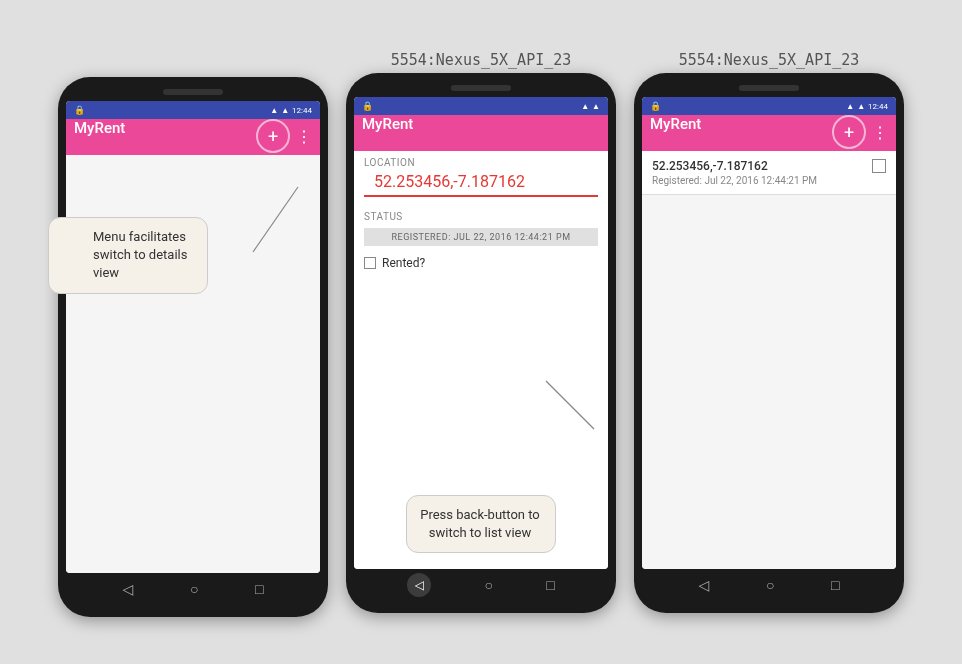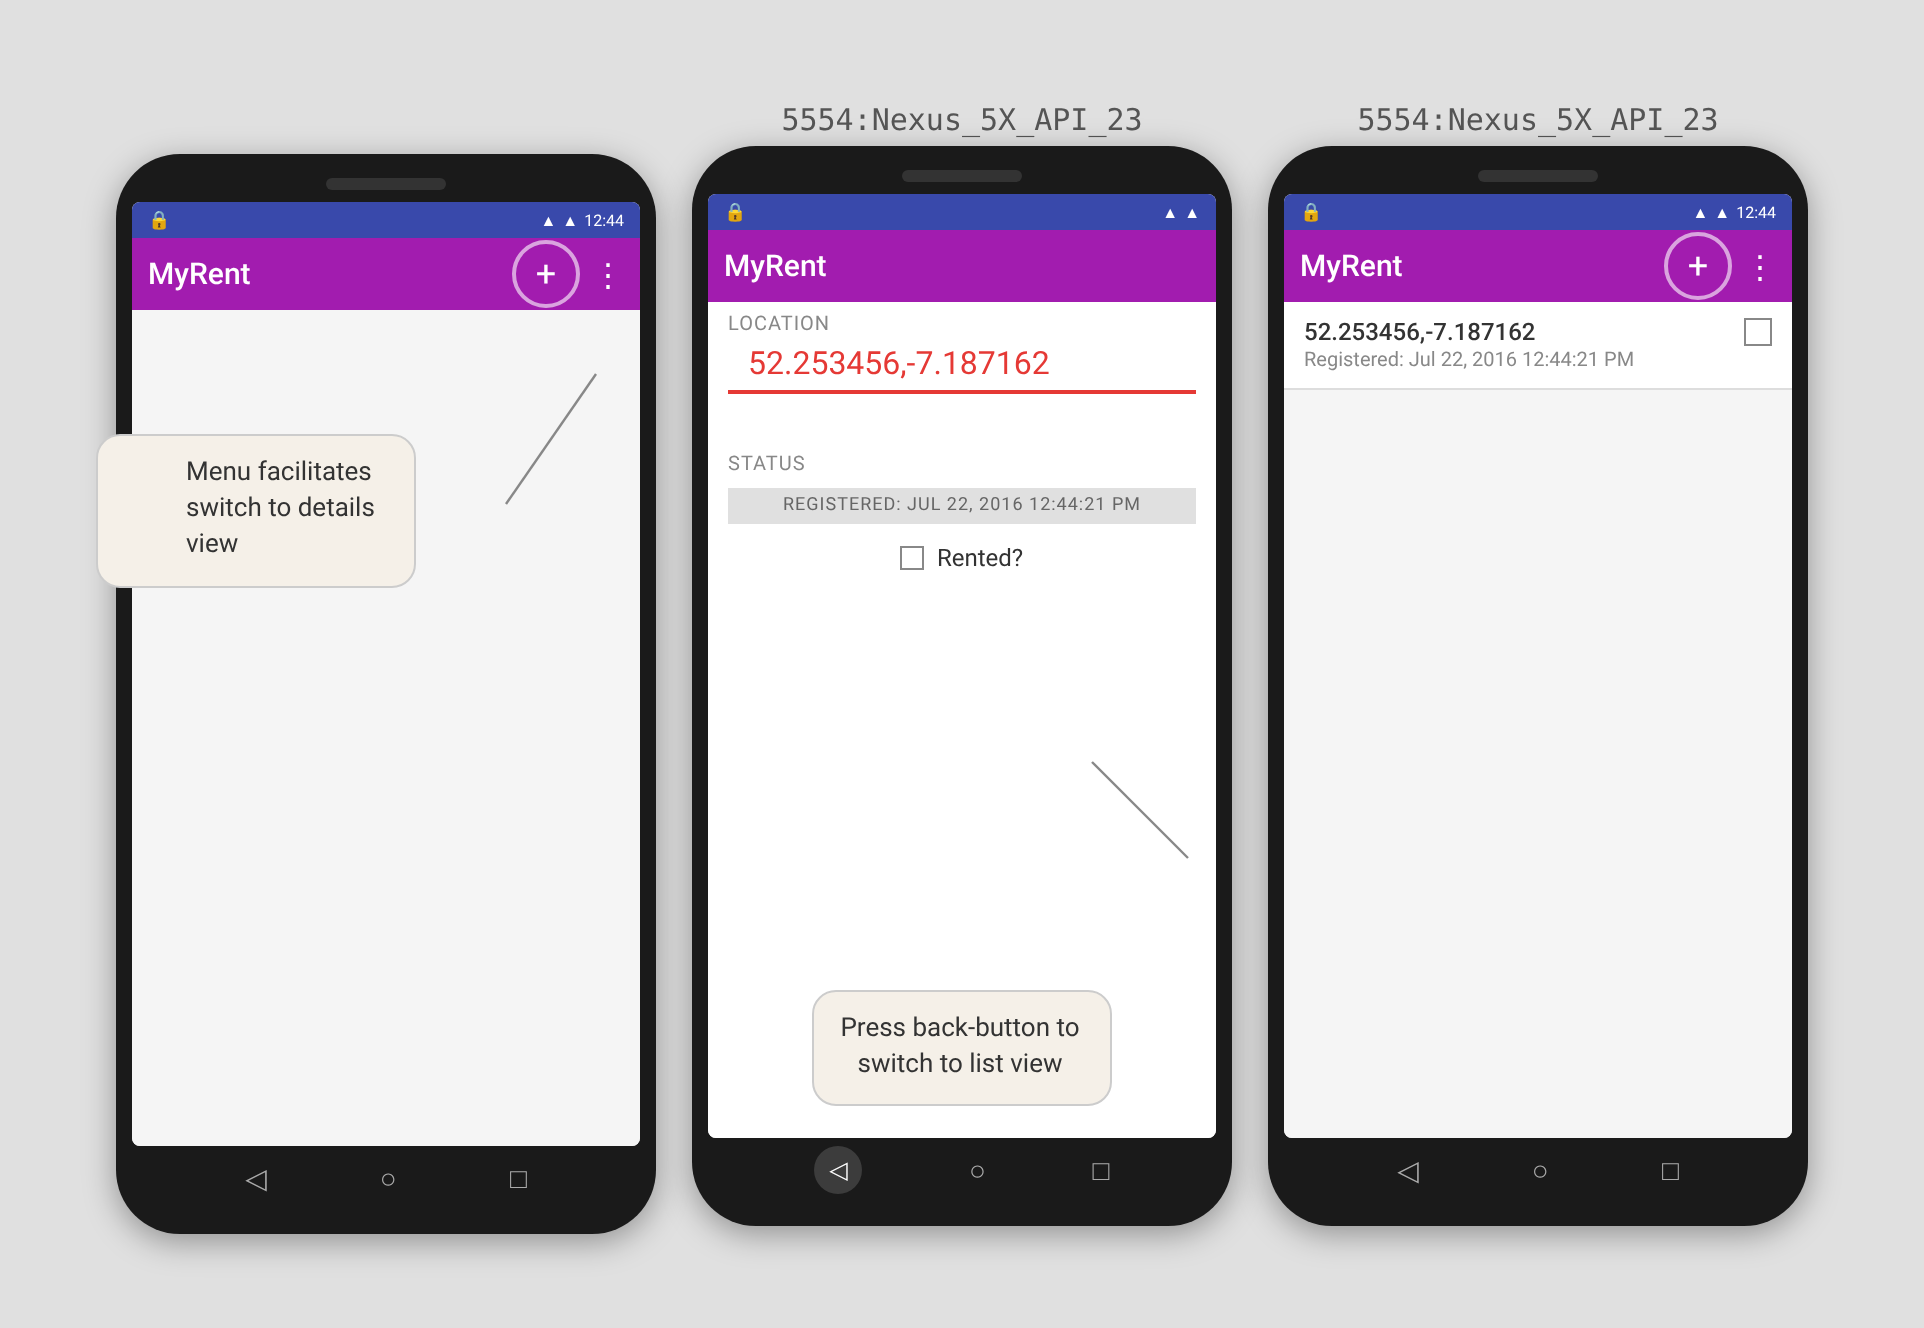--- a/index.html
+++ b/index.html
@@ -63,26 +63,26 @@
     }
 
     .status-icons {
       display: flex;
       gap: 3px;
       align-items: center;
       font-size: 8px;
     }
 
     .app-bar {
-      background: #a21caf;
+      background: #ec4899;
       color: white;
       padding: 0 8px;
       height: 36px;
       display: flex;
-      align-items: center;
+      align-items: flex-start;
       justify-content: space-between;
     }
 
     .app-bar-title {
       font-size: 15px;
       font-weight: 500;
       color: white;
     }
 
     .app-bar-actions {
@@ -184,21 +184,20 @@
       letter-spacing: 0.5px;
     }
 
     .checkbox-row {
       display: flex;
       align-items: center;
       gap: 6px;
       padding: 6px 10px;
       font-size: 12px;
       color: #333;
-      justify-content: center;
     }
 
     .checkbox-sq {
       width: 12px;
       height: 12px;
       border: 1.5px solid #888;
       background: white;
     }
 
     
@@ -321,21 +320,21 @@
         </div>
       </div>
 
       <div class="app-bar">
         <span class="app-bar-title">MyRent</span>
       </div>
 
       <div class="screen-content" style="background:white;">
         <div class="field-label">LOCATION</div>
         <div class="field-value">52.253456,-7.187162</div>
-        <div class="field-label" style="margin-top:24px;">STATUS</div>
+        <div class="field-label" style="margin-top:8px;">STATUS</div>
         <div class="status-chip">REGISTERED: JUL 22, 2016 12:44:21 PM</div>
         <div class="checkbox-row">
           <div class="checkbox-sq"></div>
           <span>Rented?</span>
         </div>
       </div>
     </div>
 
     <div class="phone-nav-bar">
       <div class="nav-btn-highlight">

